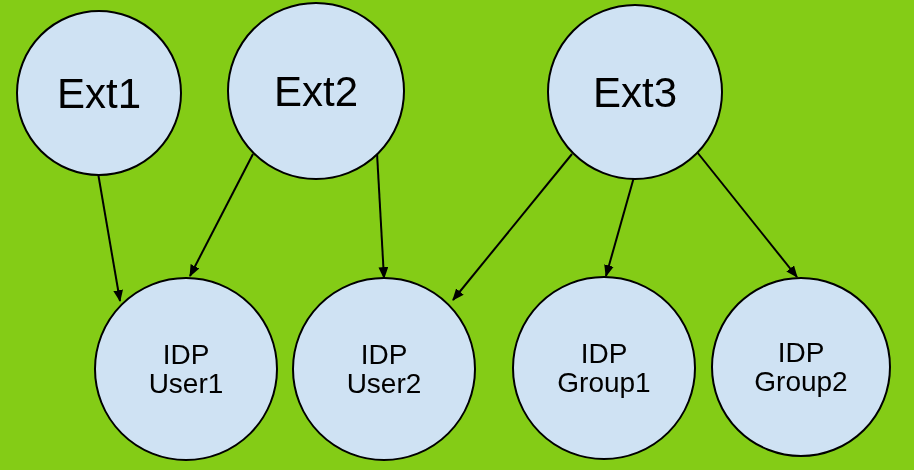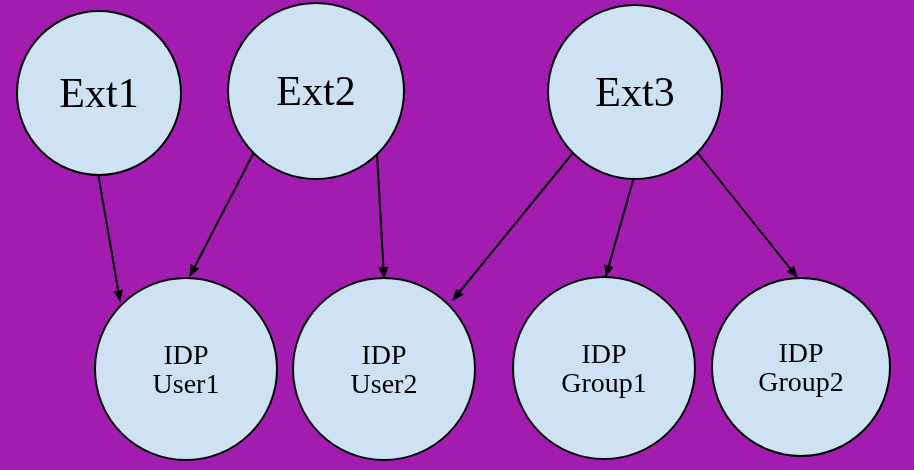--- a/index.html
+++ b/index.html
@@ -18,21 +18,21 @@
   svg { display: block; }
   .node-circle { stroke-width: 2; }
   .edge-line   { stroke-width: 2; fill: none; }
   .node-label  { user-select: none; }
   .node-label-ext { font-size: 42px; }
   .node-label-idp { font-size: 28px; }
 </style>
 </head>
 <body>
 
-<div class="stage" style="background: #a21caf; font-family: Liberation Serif, serif;">
+<div class="stage" style="background: #84cc16;">
   <svg width="914" height="470" viewBox="0 0 914 470" xmlns="http://www.w3.org/2000/svg">
     <defs>
       <marker id="arrowhead" markerUnits="userSpaceOnUse" viewBox="0 0 11 9" markerWidth="12" markerHeight="10" refX="10" refY="4.5" orient="auto">
         <path d="M0,0 L11,4.5 L0,9 Z" fill="#000000"></path>
       </marker>
     </defs>
     <g>
         <line class="edge-line" x1="98" y1="173" x2="120" y2="301" stroke="#000000" marker-end="url(#arrowhead)"></line>
         <line class="edge-line" x1="253" y1="154" x2="190" y2="276" stroke="#000000" marker-end="url(#arrowhead)"></line>
         <line class="edge-line" x1="377" y1="153" x2="384" y2="278" stroke="#000000" marker-end="url(#arrowhead)"></line>

